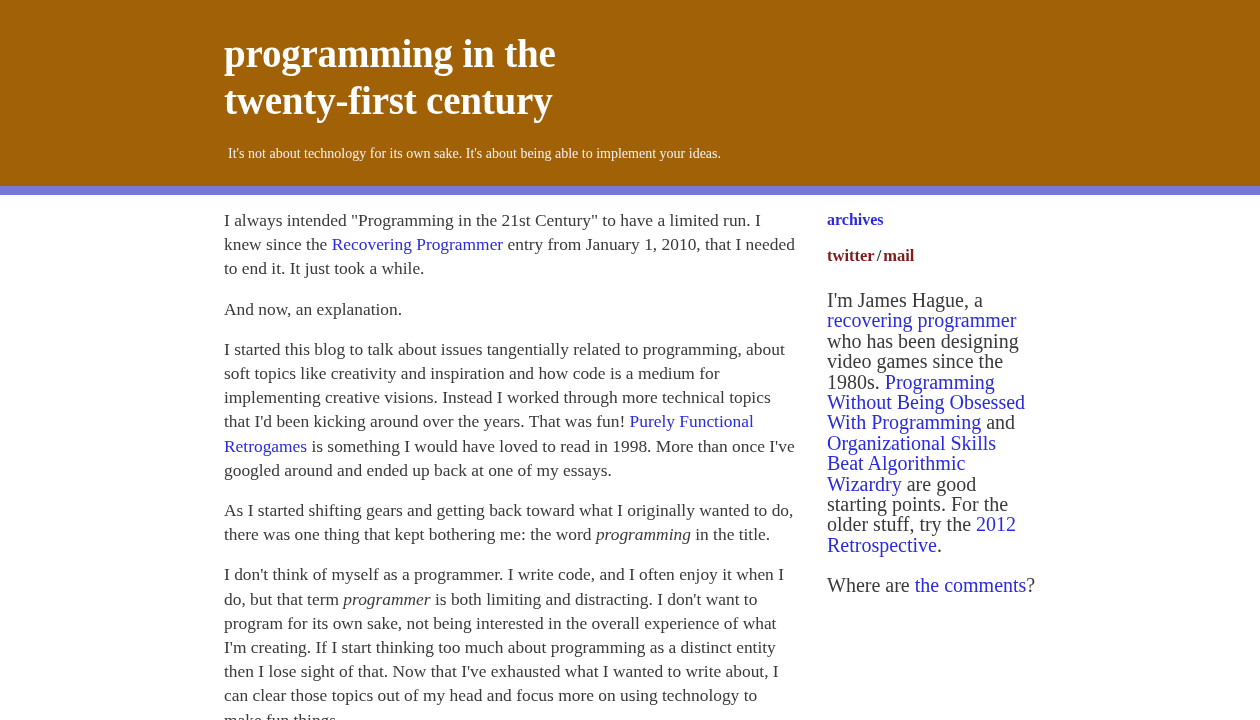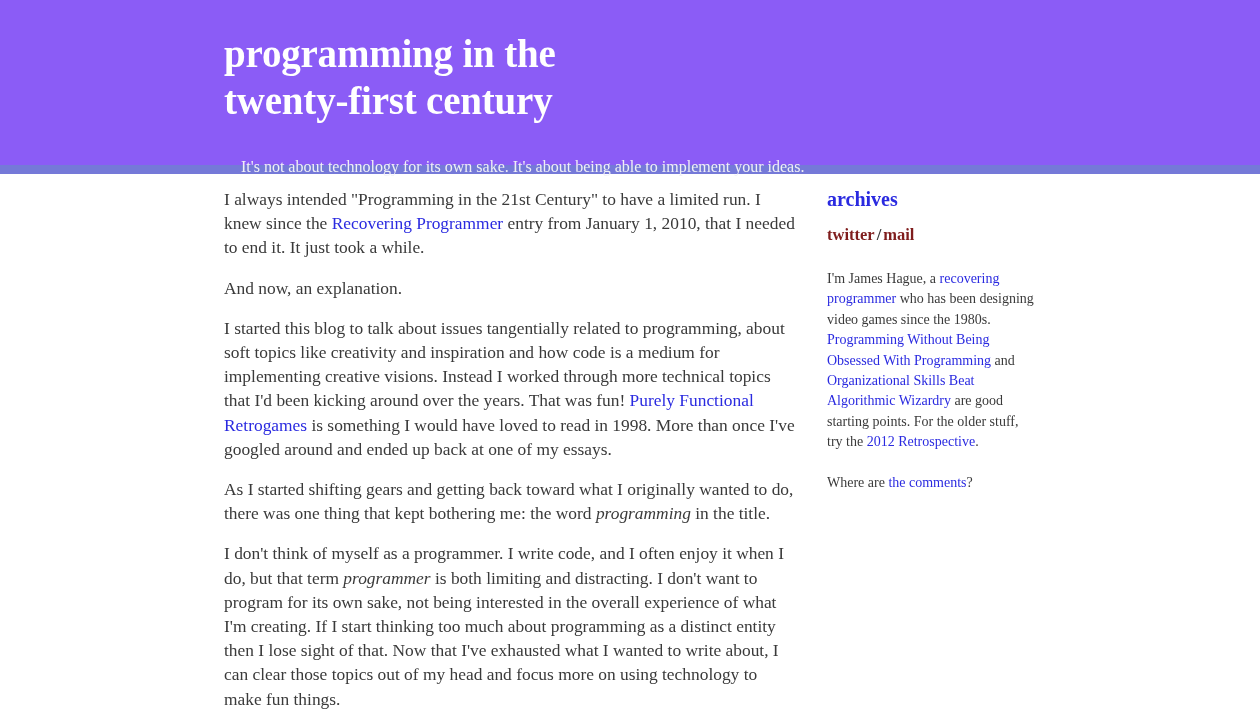--- a/index.html
+++ b/index.html
@@ -9,43 +9,43 @@
   body {
     width: 1260px;
     height: 720px;
     background: #ffffff;
     font-family: "Liberation Serif", "DejaVu Serif", serif;
     overflow: hidden;
   }
 
   
   .site-header {
-    background: #8b5cf6;
-    height: 165px;
+    background: #a16207;
+    height: 186px;
     position: relative;
   }
   .header-inner {
     padding-left: 224px;
     padding-top: 30px;
   }
   .site-title {
     color: #ffffff;
     font-family: "Liberation Serif", "DejaVu Serif", serif;
     font-weight: bold;
     font-size: 39px;
     line-height: 47px;
     letter-spacing: -0.2px;
     margin: 0;
     width: 420px;
   }
   .site-tagline {
     color: #f0f0f5;
-    font-size: 16px;
+    font-size: 14px;
     line-height: 18px;
-    margin: 17px;
+    margin: 4px;
     padding-top: 17px;
   }
   .header-band {
     background: #7579d8;
     height: 9px;
     width: 100%;
   }
 
   
   .page {
@@ -83,38 +83,38 @@
   .content a, .sidebar a {
     color: #2a2ae0;
     text-decoration: none;
   }
   .content em, .sidebar em {
     font-style: italic;
   }
 
   
   .sidebar-heading {
-    font-size: 20px;
+    font-size: 16px;
     font-weight: bold;
     margin: 0 0 14px 0;
     line-height: 24px;
   }
   .sidebar-heading a { color: #2a2ae0; }
   .sidebar-links {
     font-size: 16.5px;
     font-weight: bold;
     margin: 0 0 24px 0;
     color: #333333;
     line-height: 20px;
   }
   .sidebar-links a { color: #7f1d1d; }
   .sidebar-links .sep { color: #333333; font-weight: bold; padding: 0 2px; }
   .sidebar p.bio, .sidebar p.comments {
     color: #3a3a3a;
-    font-size: 14px;
+    font-size: 20px;
     line-height: 20.4px;
     margin: 12px 0 14px 0;
   }
   .sidebar p.comments { margin-top: 20px; }
 </style>
 </head>
 <body>
 
 <div class="site-header">
   <div class="header-inner">

